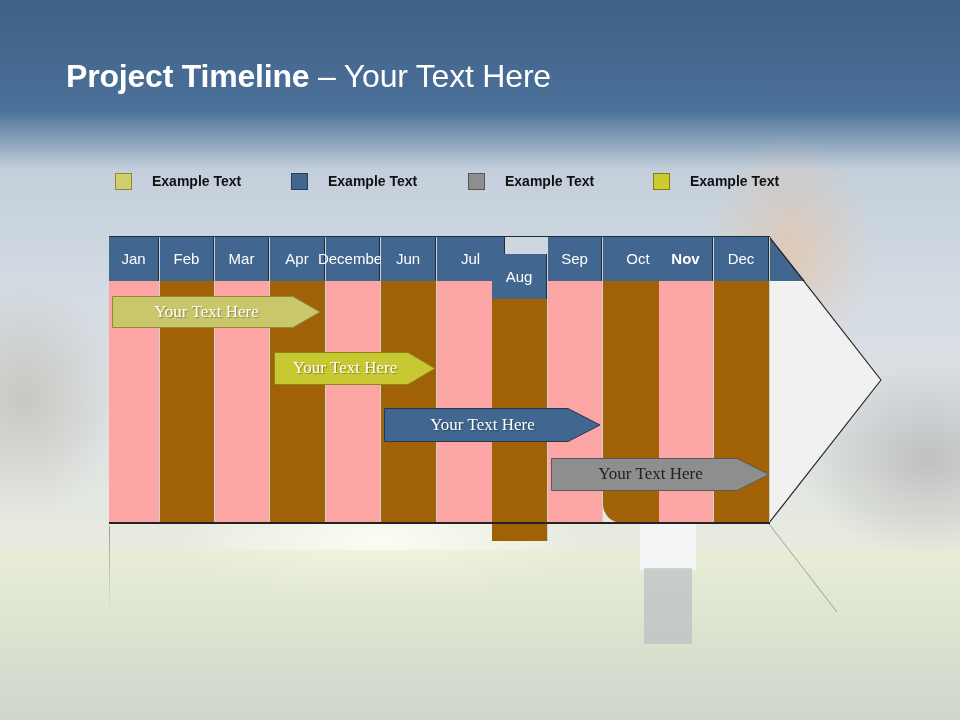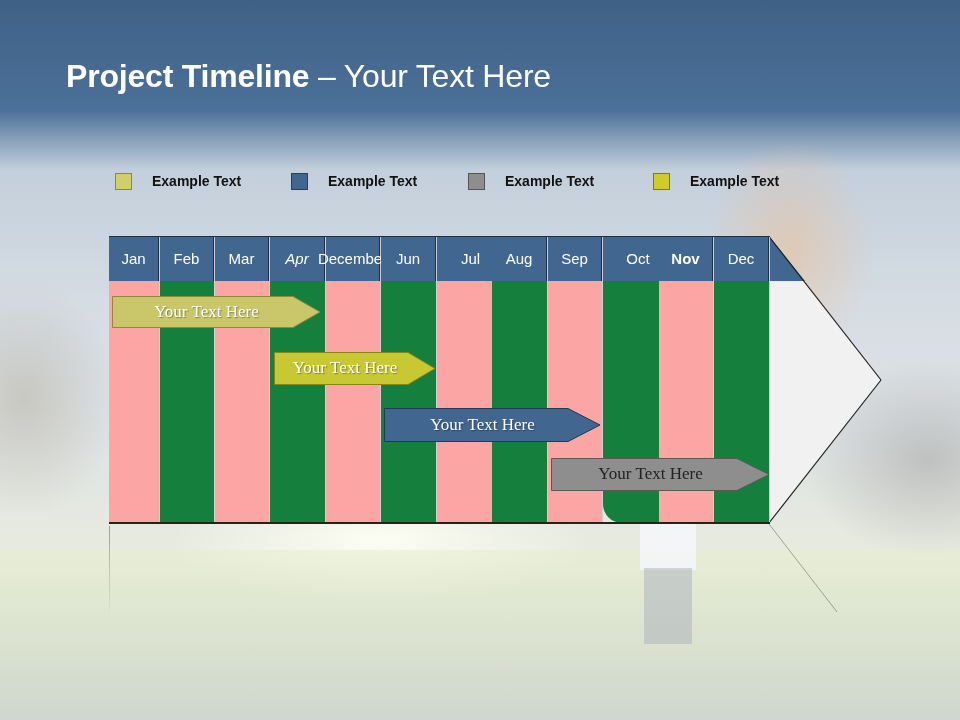--- a/index.html
+++ b/index.html
@@ -24,21 +24,21 @@
   .title b { font-weight:bold;margin-top:48px; }
   .title span.rest { font-weight:normal; }
 
   .legend-item { position:absolute; top:171px; height:20px; display:flex; align-items:center;padding-left:6px; }
   .legend-swatch { width:17px; height:17px; box-sizing:border-box; border:1px solid; }
   .legend-label { margin-left:20px; font-size:14px; font-weight:bold; color:#111; }
 
   .chart { position:absolute; left:109px; top:236px; }
   .col { position:absolute; top:0; height:287px; box-sizing:border-box; border-right:1px solid #cfcfcf; }
   .col.odd { background:#fca5a5; }
-  .col.even { background:#15803d; }
+  .col.even { background:#a16207; }
   .col .head { height:45px; background:#41668f; color:#fff; font-size:15px; display:flex; align-items:center; justify-content:center; border-right:1px solid #1e2f44; box-sizing:border-box; }
   .col:first-child .head { border-left:1px solid #1e2f44; }
   .chart .topline { position:absolute; left:0; top:0; width:661px; height:1px; background:#1e2f44; }
   .chart .bottomline { position:absolute; left:0; top:286px; width:661px; height:2px; background:#222; }
   .arrowhead { position:absolute; left:660px; top:0; width:114px; height:290px; }
 
   .bar { position:absolute; height:32px; display:flex; align-items:center; justify-content:center; color:#fff; font-size:17px; }
   .bar svg { position:absolute; inset:0; }
   .bar .lbl { position:relative; padding-right:20px; text-shadow:1px 1px 1px rgba(0,0,0,0.35);font-family:Liberation Serif, serif; }
   .bar.dark .lbl { color:#222; text-shadow:none; }
@@ -87,33 +87,33 @@
   </svg>
   <div class="col odd" style="left:0px;   width:51px;">
       <div class="head">Jan</div>
     </div>
   <div class="col even" style="left:51px;  width:55px;">
       <div class="head">Feb</div>
     </div>
   <div class="col odd" style="left:106px; width:55px;text-align:center;">
       <div class="head">Mar</div>
     </div>
-  <div class="col even" style="left:161px; width:56px;font-style:italic;">
+  <div class="col even" style="left:161px; width:56px;">
       <div class="head">Apr</div>
     </div>
   <div class="col odd" style="left:217px; width:55px;">
       <div class="head">December</div>
     </div>
   <div class="col even" style="left:272px; width:56px;">
       <div class="head">Jun</div>
     </div>
   <div class="col odd" style="left:328px; width:69px;">
       <div class="head">Jul</div>
     </div>
-  <div class="col even" style="left:383px; width:56px;">
+  <div class="col even" style="left:383px; width:56px;margin-top:18px;">
       <div class="head">Aug</div>
     </div>
   <div class="col odd" style="left:439px; width:55px;">
       <div class="head">Sep</div>
     </div>
   <div class="col even" style="left:494px; width:72px;border-radius:19px;">
       <div class="head">Oct</div>
     </div>
   <div class="col odd" style="left:550px; width:55px;font-weight:bold;">
       <div class="head">Nov</div>

